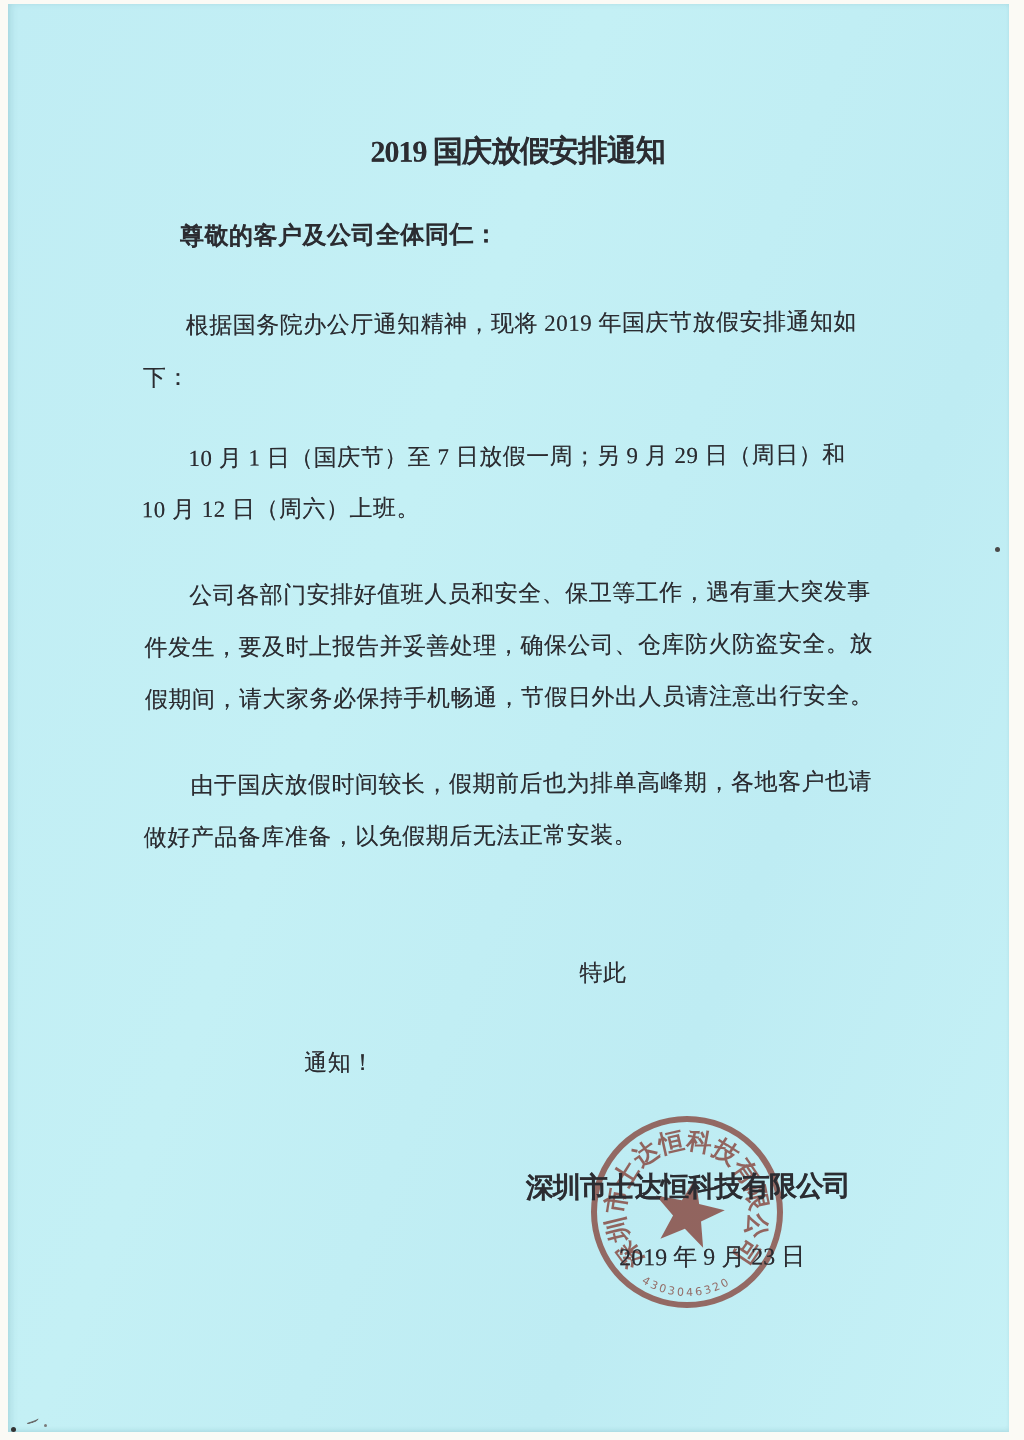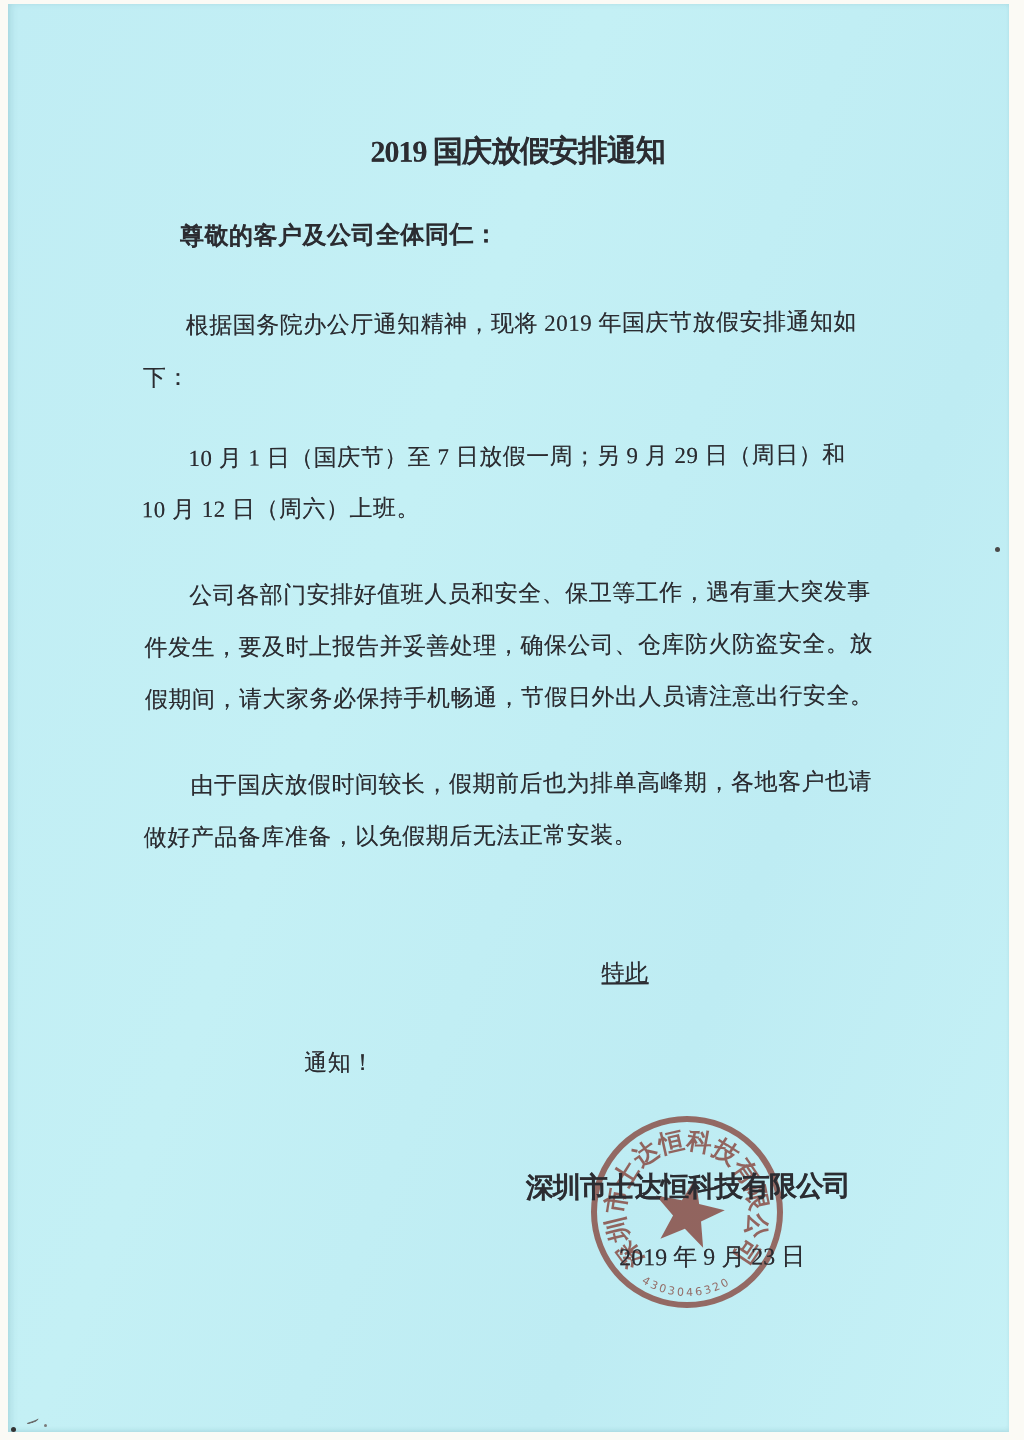--- a/index.html
+++ b/index.html
@@ -24,21 +24,21 @@
   .salut   { top:218px; left:183px; font-size:24px; font-weight:bold; }
   .p1l1 { top:308px; left:188px; }
   .p1l2 { top:360px; left:145px; }
   .p2l1 { top:441px; left:190px; }
   .p2l2 { top:492px; left:143px; }
   .p3l1 { top:578px; left:190px; }
   .p3l2 { top:630px; left:145px; }
   .p3l3 { top:682px; left:145px; }
   .p4l1 { top:768px; left:190px; }
   .p4l2 { top:820px; left:143px; }
-  .close1 { top:958px; left:600px;text-decoration:underline; }
+  .close1 { top:958px; left:578px; }
   .close2 { top:1046px; left:302px;text-align:center; }
   .company { top:1169px; left:523px; font-size:28px; font-weight:bold; letter-spacing:-1px; }
   .date    { top:1242px; left:616px; font-size:24px; letter-spacing:0px; }
   
   .ink div { text-shadow:0 0 0.6px rgba(43,44,49,0.55); }
   
   .seal-svg { position:absolute; inset:0; mix-blend-mode:multiply; opacity:0.88; filter:blur(0.3px); }
   
   .speck { position:absolute; border-radius:50%; background:#4a4a4a; }
   .speck.s1 { left:995px; top:547px; width:5px; height:5px; }

